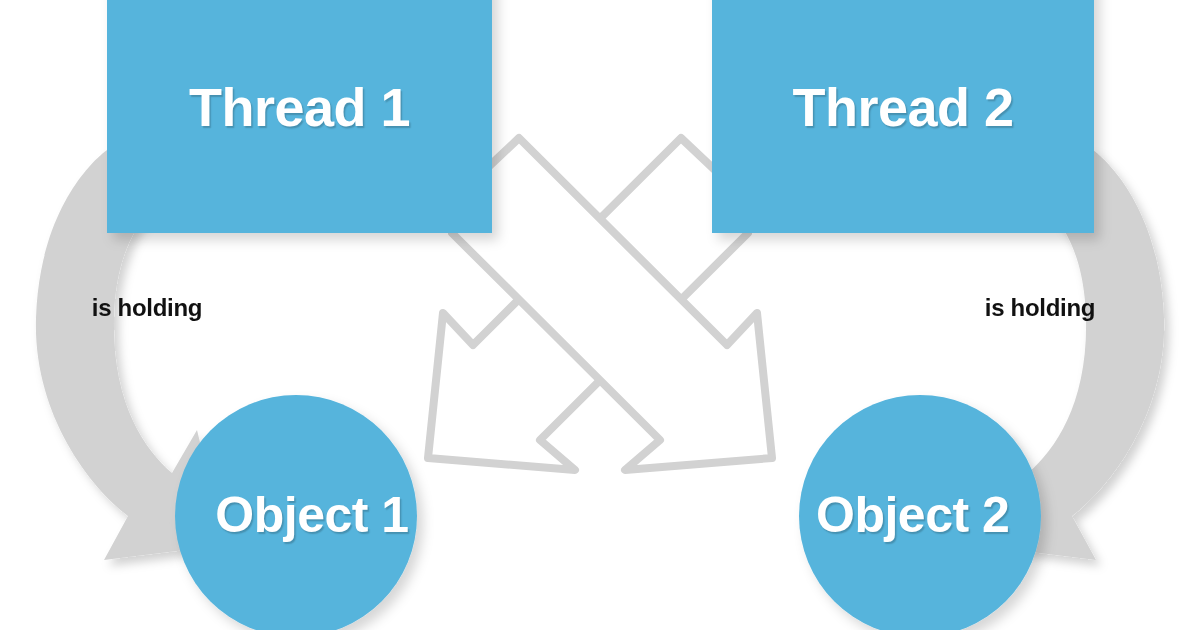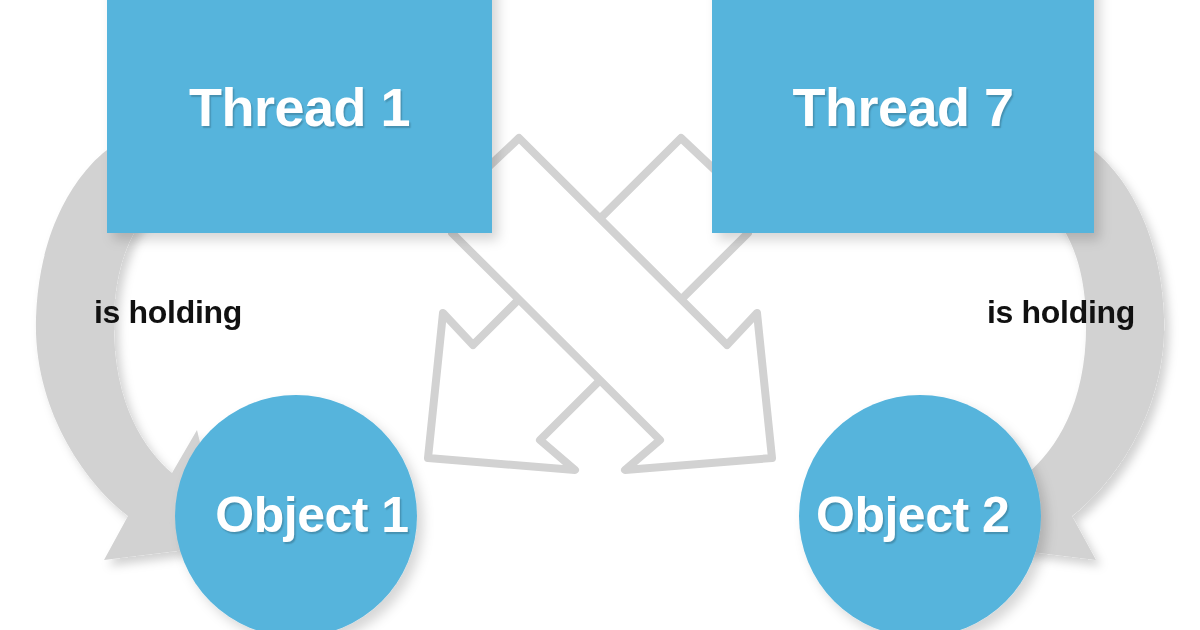--- a/index.html
+++ b/index.html
@@ -39,24 +39,24 @@
   }
   .object-label {
     font-size: 50px;
     line-height: 1;
     padding-left: 16px;
   }
   .edge-label {
     position: absolute;
     color: #111111;
     font-weight: bold;
-    font-size: 32px;
+    font-size: 24px;
     line-height: 1;
     white-space: nowrap;
-    text-align: right;
+    text-align: center;
     letter-spacing: -0.3px;
   }
 </style>
 </head>
 <body>
 
 <div id="canvas">
 
   <svg id="scene" viewBox="0 0 1200 630" xmlns="http://www.w3.org/2000/svg">
     <defs>
@@ -130,21 +130,21 @@
       <circle cx="296" cy="516" r="121" fill="#56b4dc"></circle>
     </g>
 
     <g filter="url(#softshadow2)">
       <circle cx="920" cy="516" r="121" fill="#56b4dc"></circle>
     </g>
   </svg>
 
   <div class="node-label thread-label" style="left:107px; top:80px; width:385px;">Thread 1</div>
 
-  <div class="node-label thread-label" style="left:712px; top:80px; width:382px;">Thread 7</div>
+  <div class="node-label thread-label" style="left:712px; top:80px; width:382px;">Thread 2</div>
 
   <div class="node-label object-label" style="left:176px; top:490px; width:240px;">Object 1</div>
 
   <div class="node-label object-label" style="left:800px; top:490px; width:192px;">Object 2</div>
 
   <div class="edge-label" style="left:52px; top:296px; width:190px;">is holding</div>
 
 
   <div class="edge-label" style="left:945px; top:296px; width:190px;">is holding</div>
 

